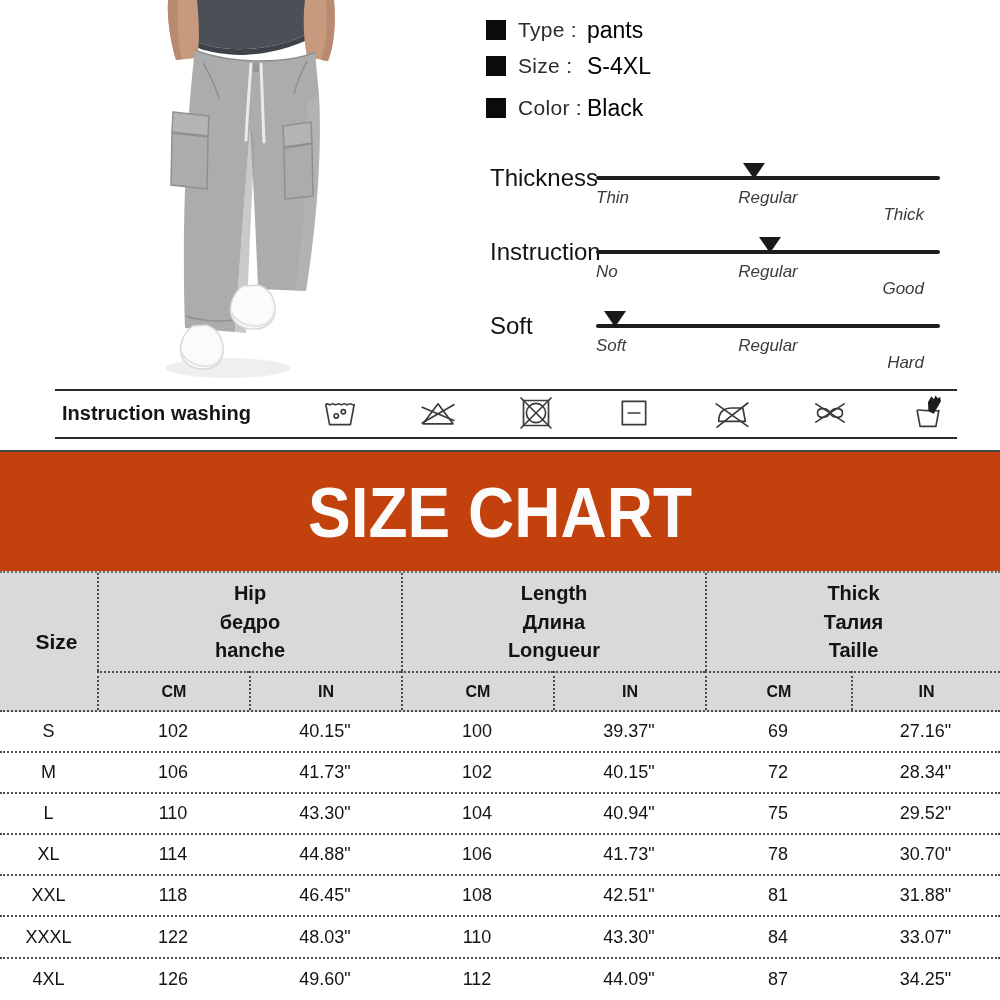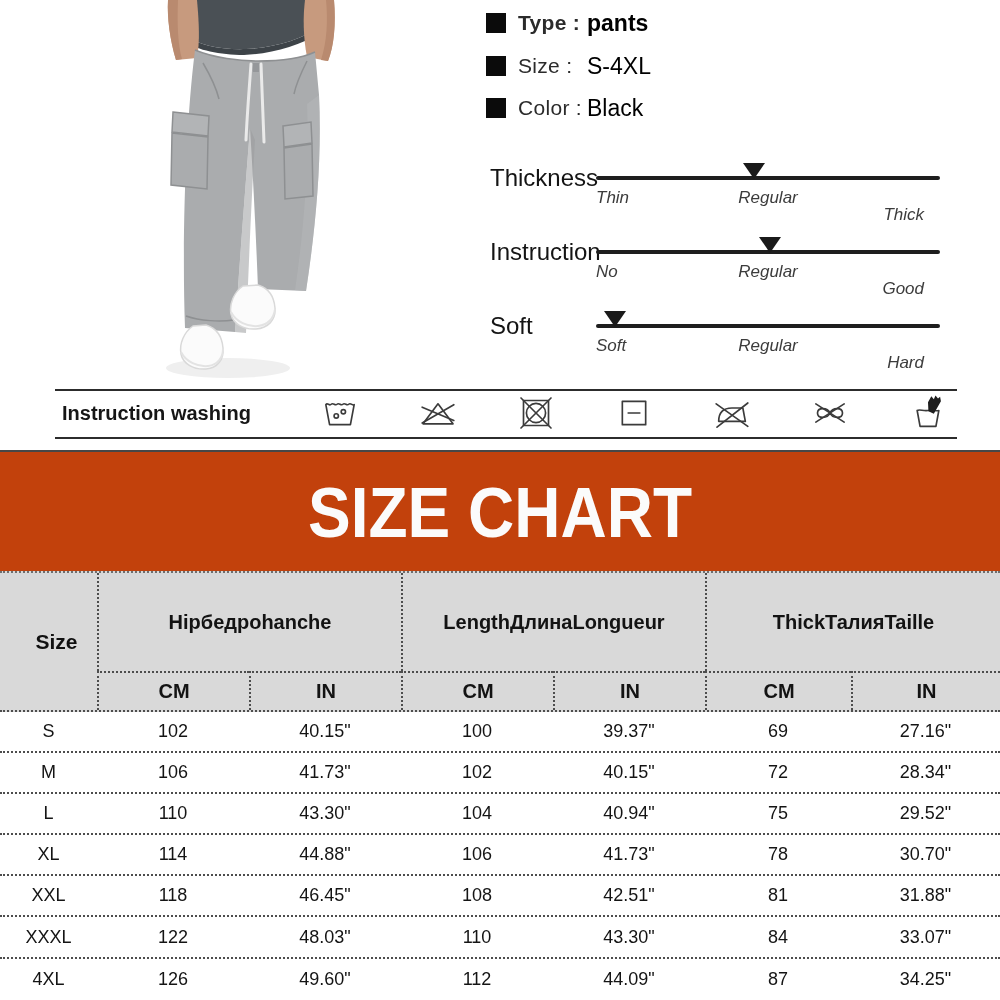--- a/index.html
+++ b/index.html
@@ -5,21 +5,21 @@
   * { margin:0; padding:0; box-sizing:border-box; }
   html,body { background:#fff; }
   body { font-family:"Liberation Sans","DejaVu Sans",sans-serif; color:#111; }
   #page { position:relative; width:1000px; height:1000px; background:#fff; overflow:hidden; }
 
   
   .photo { position:absolute; left:0; top:0; width:460px; height:388px; }
 
   
   .attr-row { position:absolute; left:486px; height:24px; display:flex; align-items:center; }
-  .attr-row.r0 { top:11px;font-weight:bold; } .attr-row.r1 { top:54px; } .attr-row.r2 { top:96px; }
+  .attr-row.r0 { top:18px; } .attr-row.r1 { top:54px; } .attr-row.r2 { top:96px; }
   .bullet { width:20px; height:20px; background:#0b0b0b; flex:0 0 20px; }
   .attr-label { margin-left:12px; width:69px; font-size:21px; color:#2b2b2b; letter-spacing:.3px; }
   .attr-value { font-size:23px; color:#000; }
 
   
   .scale-row { position:absolute; left:490px; width:456px; height:66px; }
   .scale-row.s0 { top:160px; } .scale-row.s1 { top:234px; } .scale-row.s2 { top:308px; }
   .scale-name { position:absolute; left:0; top:4px; font-size:24px; color:#141414; }
   .scale-track { position:absolute; left:106px; top:16px; width:344px; height:4px;
                  background:#1e1e1e; border-radius:2px; }
@@ -50,25 +50,25 @@
 
   
   .cols { display:grid; grid-template-columns:9.7% 15.2% 15.2% 15.2% 15.2% 14.6% 14.9%; }
   .thead { position:absolute; left:0; top:571px; width:1000px; height:141px;
            background:#d9d9d9; border-top:2px dotted #6e6e6e; border-bottom:2px dotted #4d4d4d;
            display:grid; grid-template-columns:9.7% 15.2% 15.2% 15.2% 15.2% 14.6% 14.9%;
            grid-template-rows:98px 39px; }
   .thead .size-cell { grid-row:1 / span 2; display:flex; align-items:center; justify-content:center;
                       font-weight:700; font-size:21px; color:#111;padding-left:16px; }
   .group-cell { grid-column:span 2; grid-row:1; border-left:2px dotted #4d4d4d;
-                display:flex; flex-direction:row; align-items:center; justify-content:center;
+                display:flex; flex-direction:column; align-items:center; justify-content:center;
                 font-weight:700; font-size:20px; line-height:1.42; color:#131313; }
   .unit-cell { grid-row:2; border-top:2px dotted #4d4d4d;
                display:flex; align-items:center; justify-content:center;
-               font-weight:700; font-size:20px; color:#131313; }
+               font-weight:700; font-size:16px; color:#131313; }
   .unit-cell.vline { border-left:2px dotted #4d4d4d; }
   .tbody { position:absolute; left:0; top:712px; width:1000px; }
   .t-row { height:41.1px; align-items:center; text-align:center;
            border-bottom:2px dotted #4d4d4d; font-size:18px; color:#141414; }
   .t-row:last-child { border-bottom:none; }
   .t-row .c { white-space:nowrap; }
 </style>
 </head>
 <body>
 

